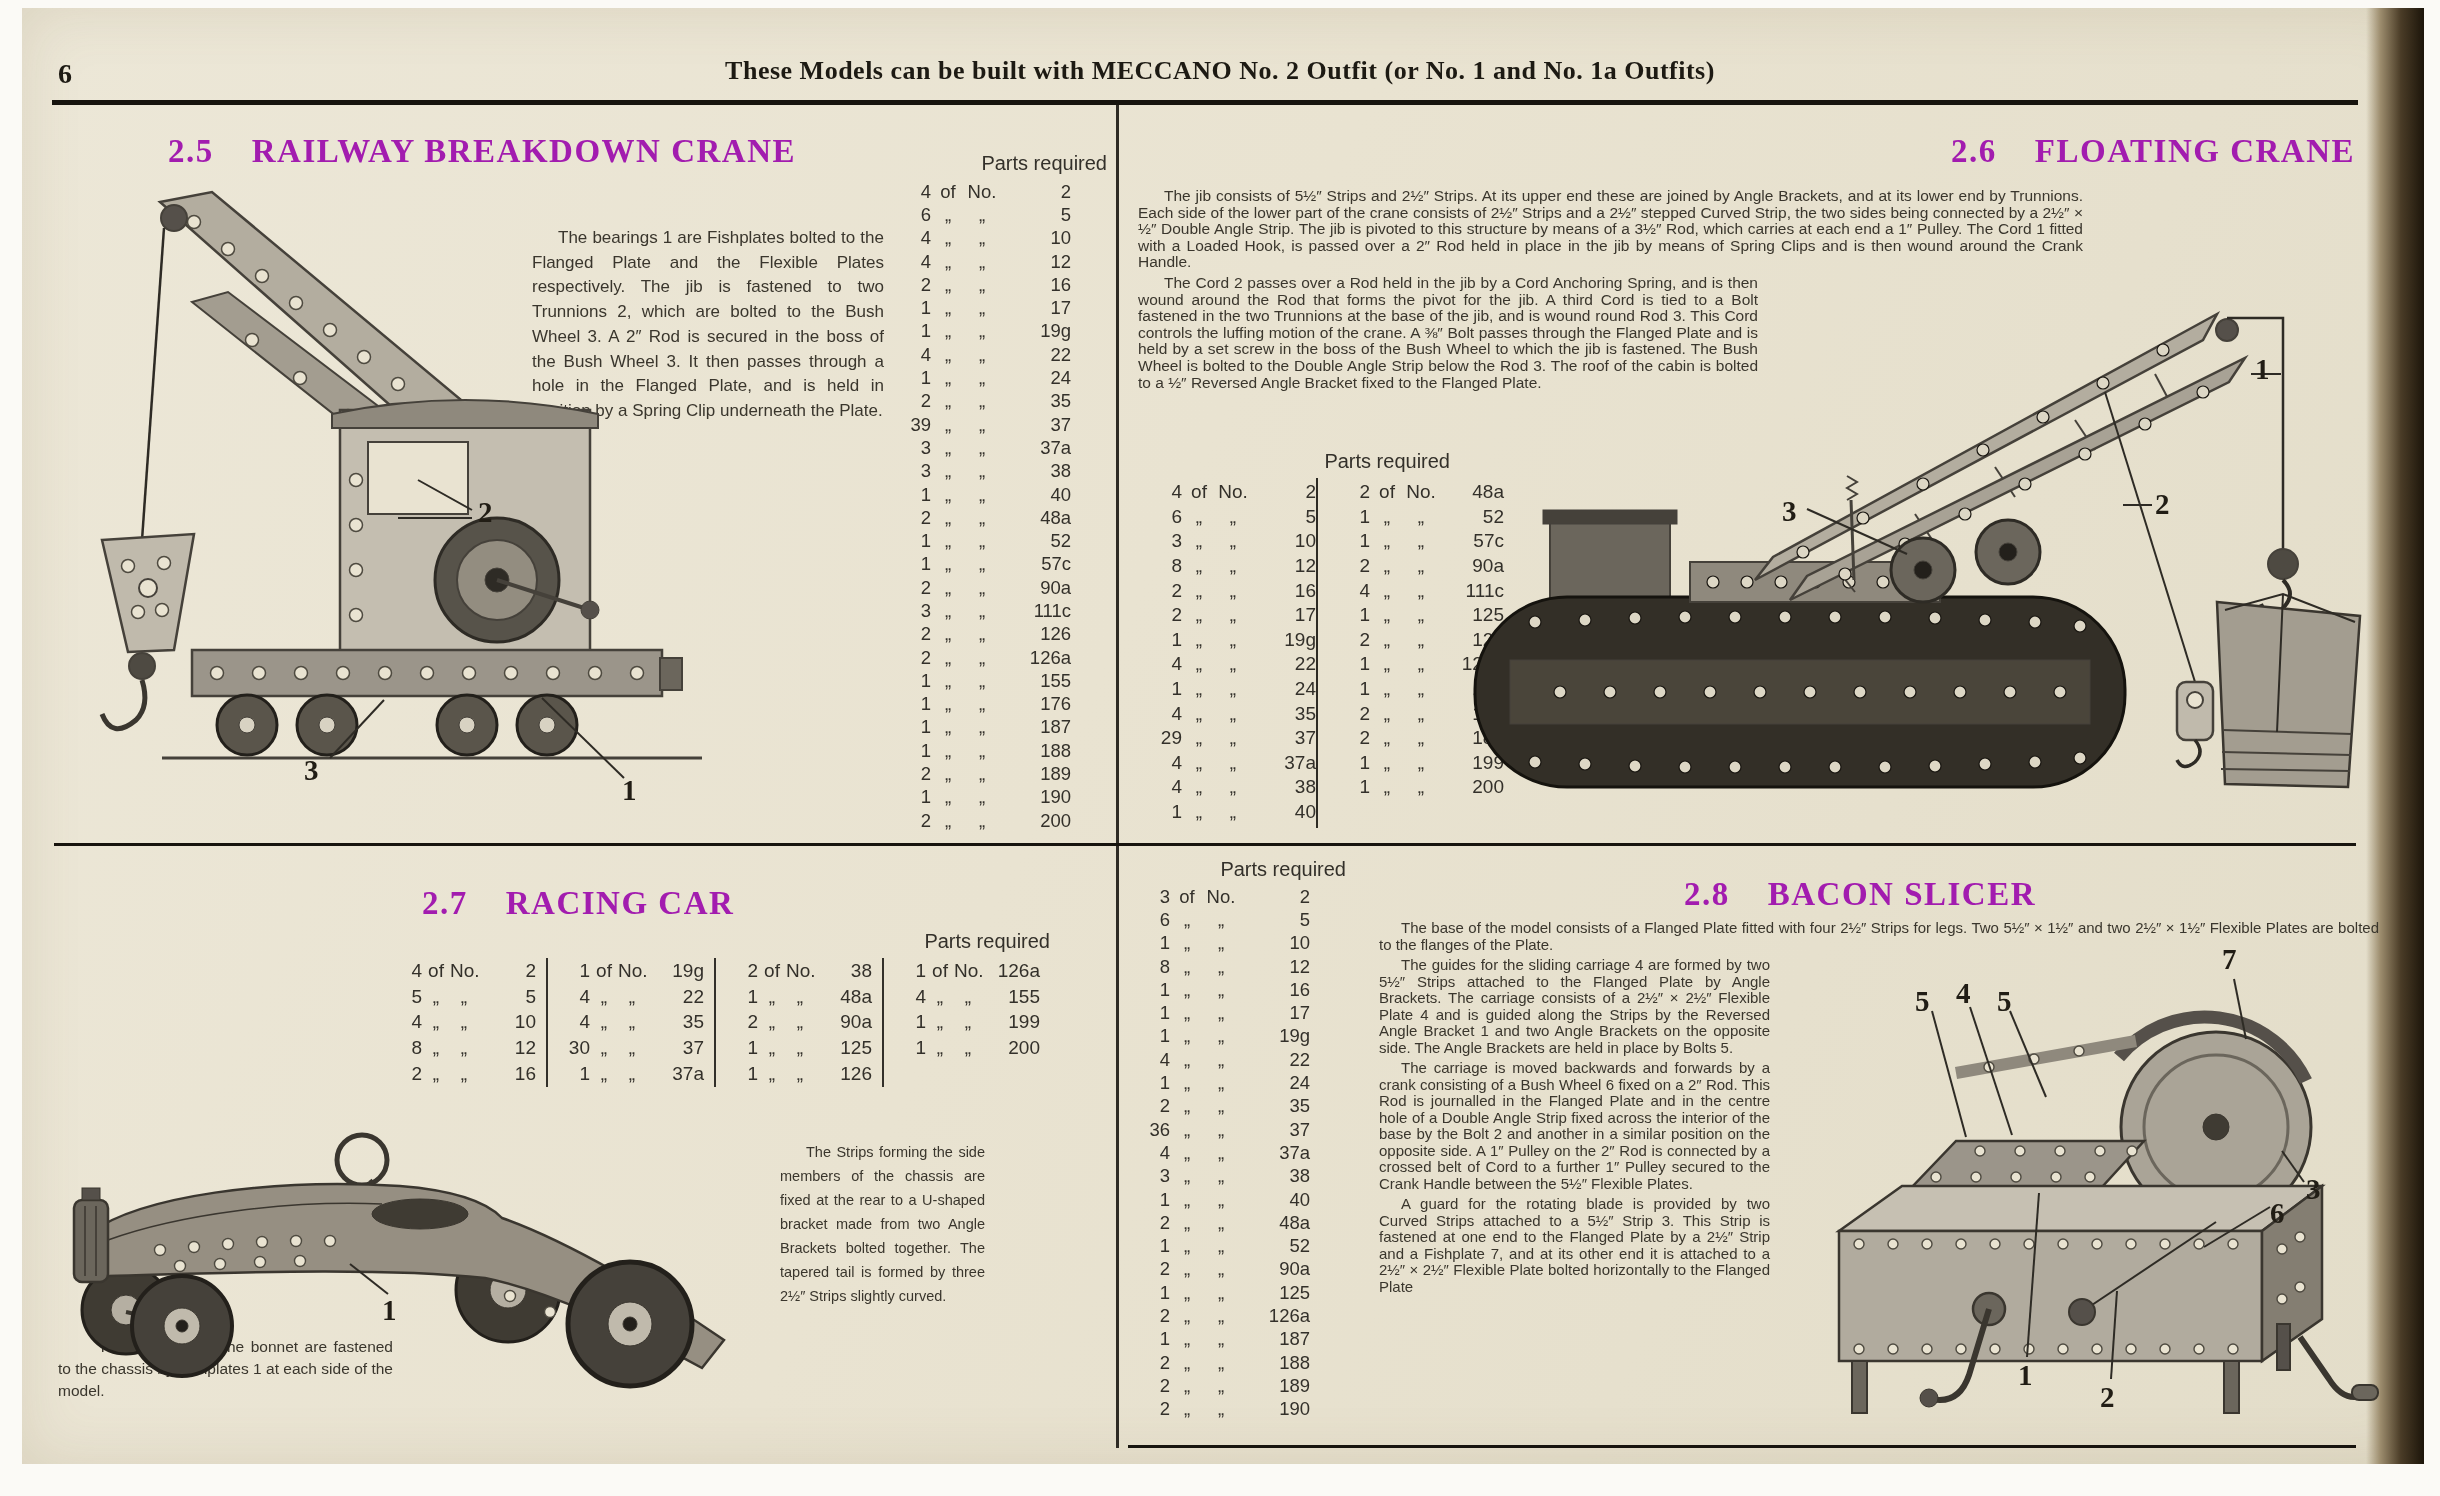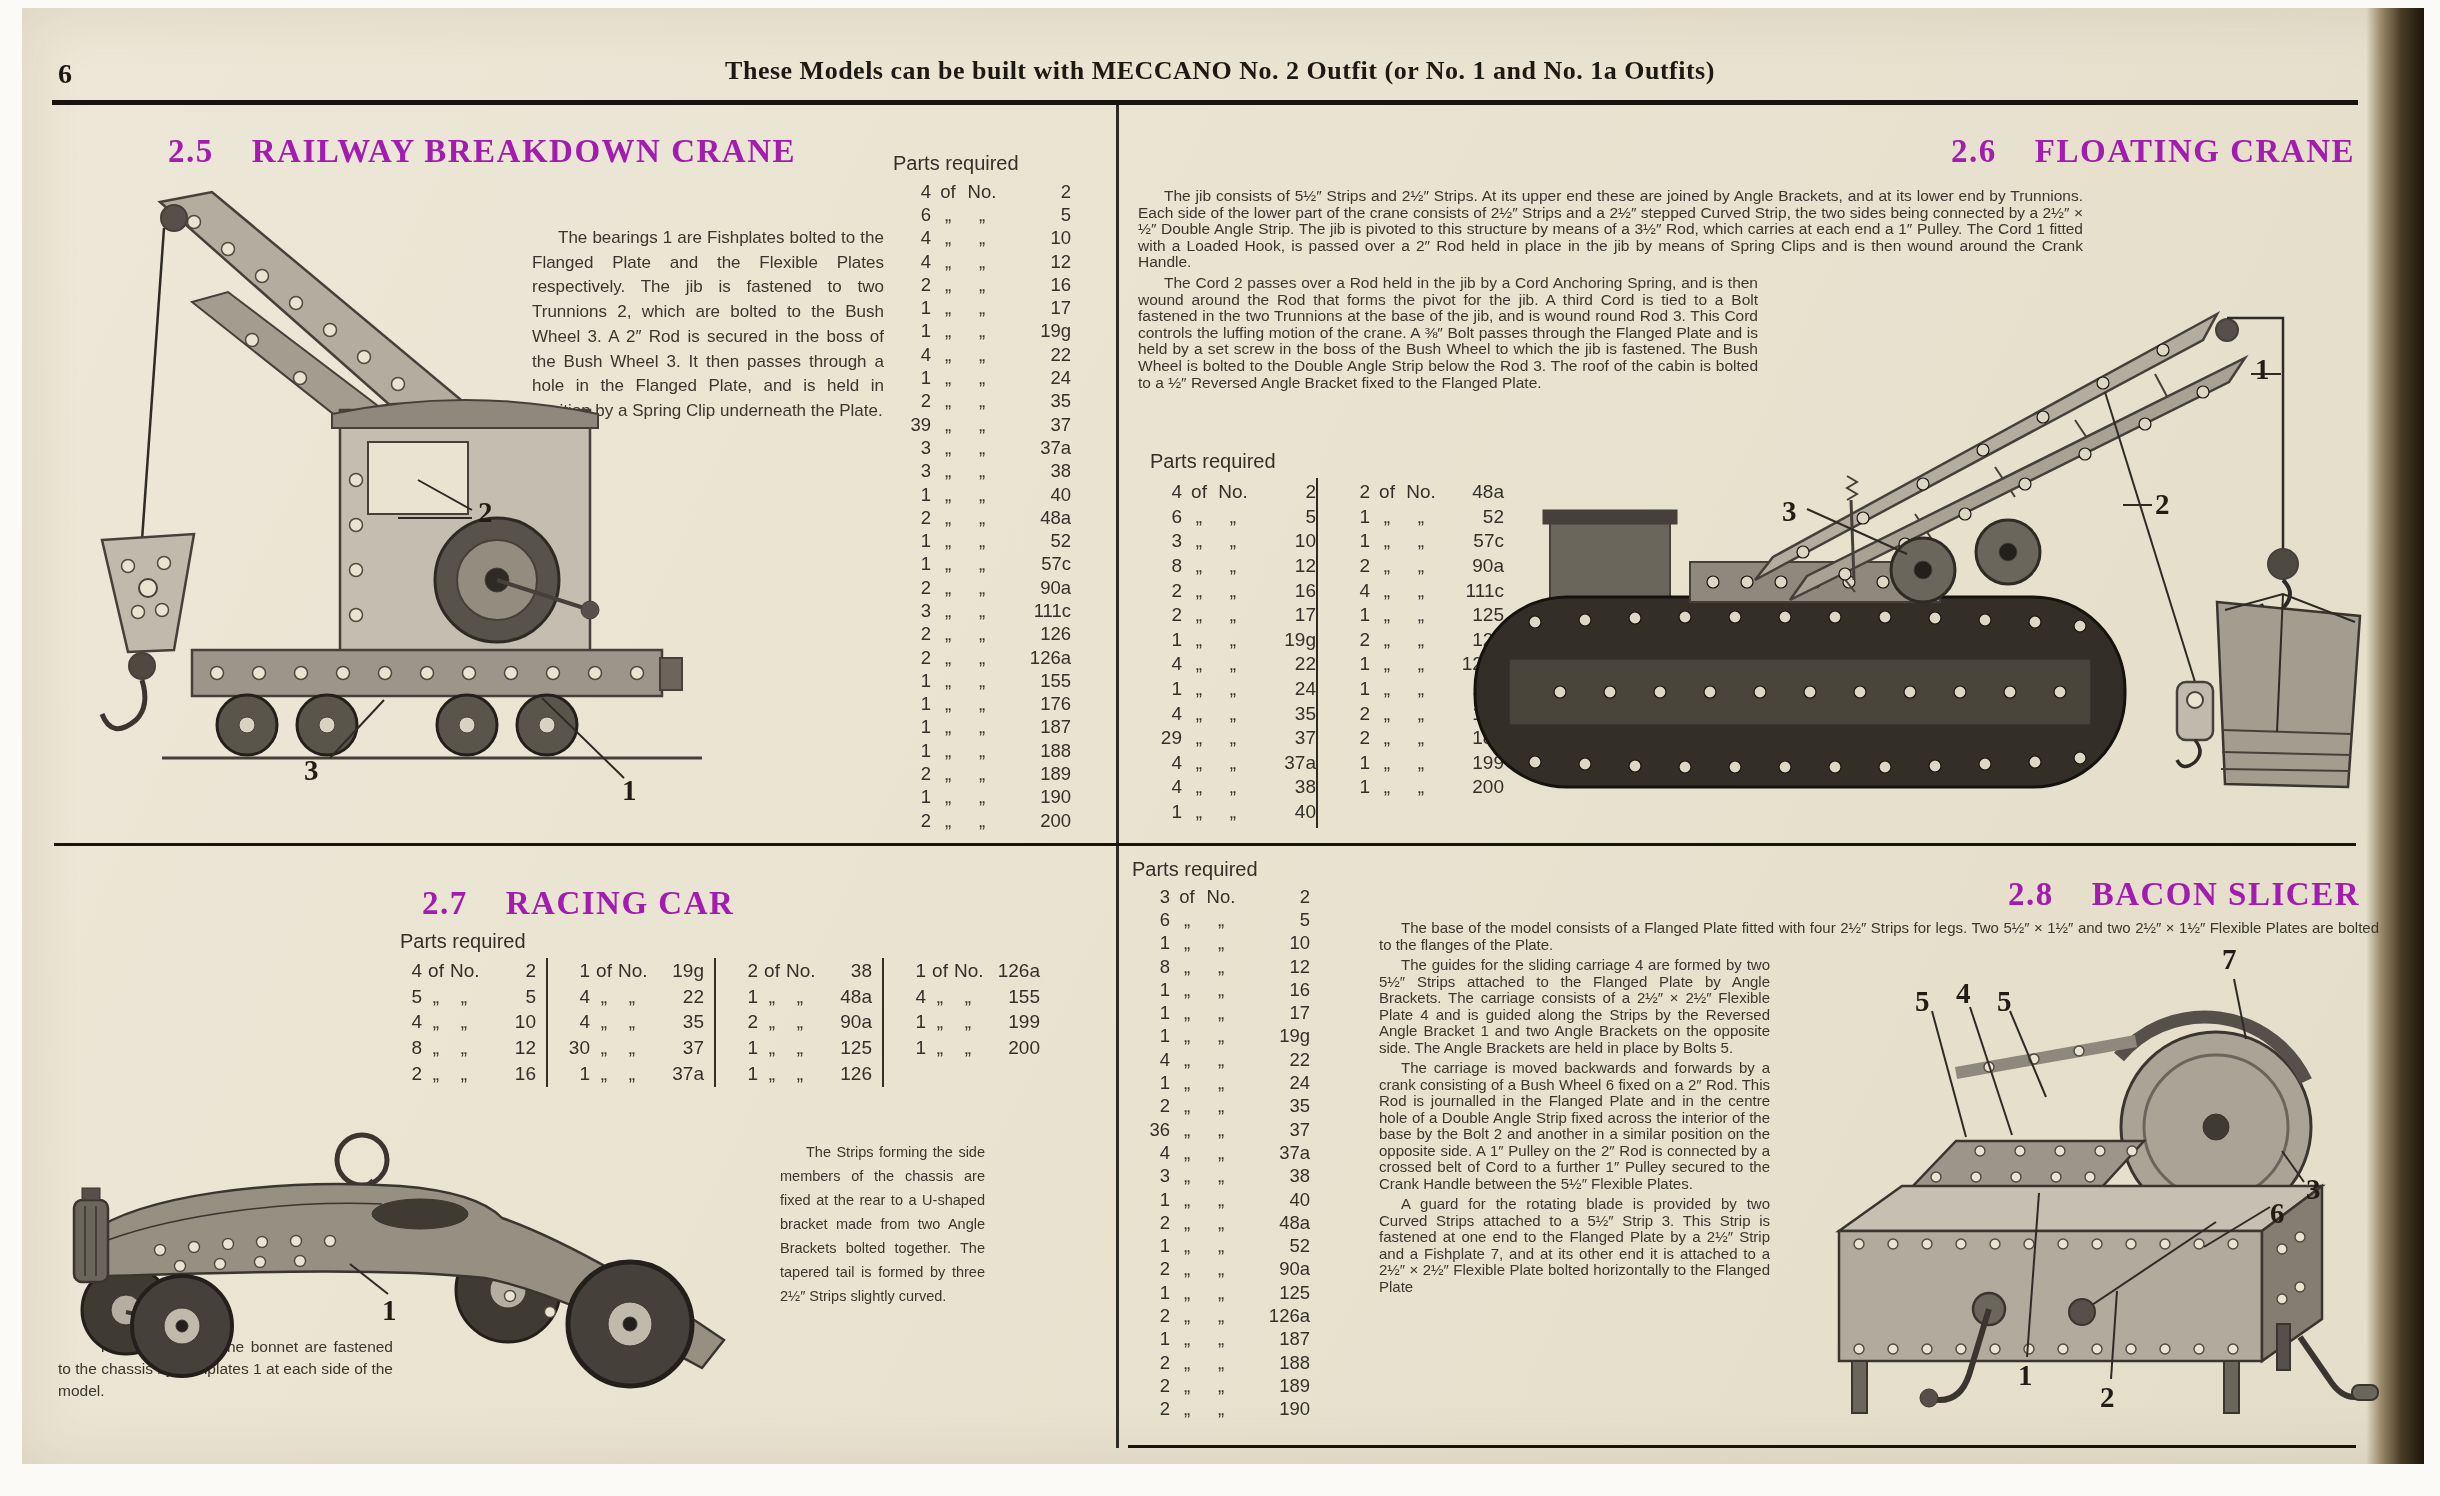--- a/index.html
+++ b/index.html
@@ -16,21 +16,21 @@
     color:#1d1a13;letter-spacing:.5px;}
   .rule-h{background:#17140e;}
   .rule-v{background:#2e2b24;}
   
   .sec-title{font:bold 33px "Liberation Serif",serif;color:#a21caf;letter-spacing:1.5px;white-space:nowrap;}
   .sec-title .num{margin-right:38px;}
   
   .txt{color:#3a362d;text-align:justify;}
   .txt p{margin:0 0 4px 0;text-indent:26px;}
   
-  .parts-head{font-size:20px;color:#33302a;text-align:left;white-space:nowrap;}
+  .parts-head{font-size:20px;color:#33302a;text-align:right;white-space:nowrap;}
   .prow{display:flex;align-items:center;}
   .prow span{display:inline-block;}
   .prow .q{text-align:right;}
   .prow .m{text-align:center;}
   .prow .n{text-align:right;}
   .plist-25 .prow,.plist-28 .prow{height:23.3px;font-size:18.5px;}
   .plist-25 .q,.plist-28 .q{width:38px;}
   .plist-25 .m,.plist-28 .m{width:34px;}
   .plist-25 .n,.plist-28 .n{width:72px;}
   .plist-26 .prow{height:24.6px;font-size:19px;}
@@ -1049,21 +1049,21 @@
 
       <div class="prow">
         <span class="q">2</span>
         <span class="m">„</span>
         <span class="m">„</span>
         <span class="n">190</span>
       </div>
     </div>
 </div>
 
-<div class="abs sec-title" style="left:1360px;top:876px;width:1000px;text-align:right;">
+<div class="abs sec-title" style="left:1360px;top:876px;width:1000px;text-align:center;">
   <span class="num">2.8</span><span>BACON SLICER</span>
 </div>
 
 <div class="abs txt flow-wrap" style="left:1360px;top:920px;width:1000px;font-size:15px;line-height:16.5px;margin-left:19px;">
   <p style="text-indent:22px;">The base of the model consists of a Flanged Plate fitted with four 2½″ Strips for legs.  Two 5½″ × 1½″ and two 2½″ × 1½″ Flexible Plates are bolted to the flanges of the Plate.</p>
 
   <div class="float-sp" style="width:595px;height:470px;margin-top:22px;margin-left:14px;z-index:1;">
     <svg width="595" height="470" viewBox="0 0 595 470">
       <defs>
           <circle id="h28" r="5" fill="#e9e3d1" stroke="#4e4a40" stroke-width="1.4"></circle>

